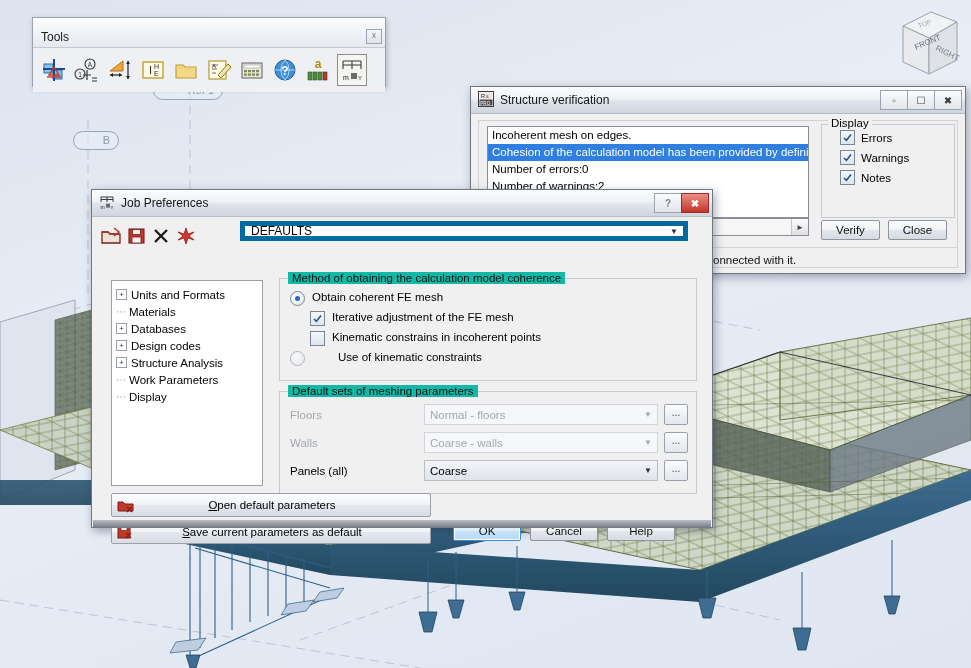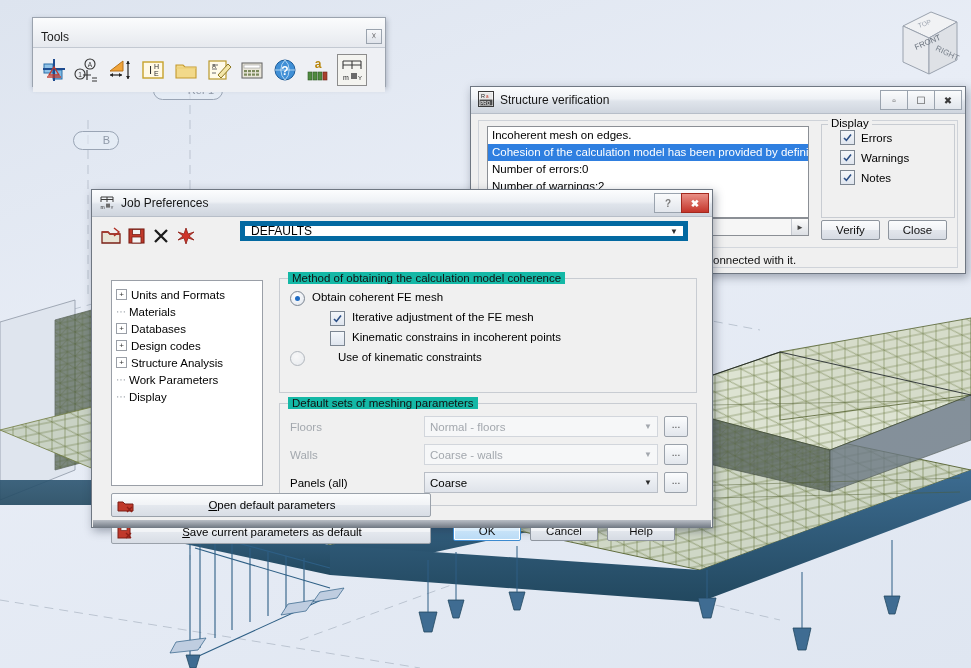--- a/index.html
+++ b/index.html
@@ -213,21 +213,21 @@
   .radio-row { display: flex; align-items: flex-start; gap: 7px; margin-bottom: 5px; font-size: 11.5px; }
   .radio {
     width: 13px; height: 13px; border-radius: 50%;
     border: 1px solid #7c8692;
     background: radial-gradient(circle at 40% 35%, #ffffff 0%, #e8ecf2 70%, #cfd5dd 100%);
     display:flex;align-items:center;justify-content:center; flex:none;
   }
   .radio .dot { width: 5px; height: 5px; border-radius:50%; background:#1f6cc4; }
   .radio.off { opacity: 0.55; }
   .radio.off .dot { background: transparent; }
-  .sub-row { margin-left: 40px; }
+  .sub-row { margin-left: 20px; }
   .dim { color: #a3a8ae; }
 
   .mesh-grid { display: grid; grid-template-columns: 128px 1fr 22px; row-gap: 7px; column-gap: 6px; align-items: center; }
   .mesh-label { font-size: 11.5px; }
   .sel-combo {
     height: 21px; border: 1px solid #b9bec6; background:#fff;
     display:flex; align-items:center; font-size: 11.5px;
     padding-left: 5px; box-sizing: border-box;
   }
   .sel-combo.disabled { background: #f6f7f8; color: #a3a8ae; border-color:#d2d6dc; }
@@ -687,21 +687,21 @@
                 </svg>
             </span>
             <span>Iterative adjustment of the FE mesh</span>
           </div>
 
           <div class="radio-row sub-row">
             <span class="chk"></span>
             <span>Kinematic constrains in incoherent points</span>
           </div>
 
-          <div class="radio-row" style="margin-bottom:16px;gap:33px;">
+          <div class="radio-row" style="margin-bottom:4px;gap:33px;">
             <span class="radio off">
                 <span class="dot"></span>
               </span>
             <span>Use of kinematic constraints</span>
           </div>
         </div>
 
         <div class="group" style="padding-bottom:12px;">
           <span class="legend">Default sets of meshing parameters</span>
 

